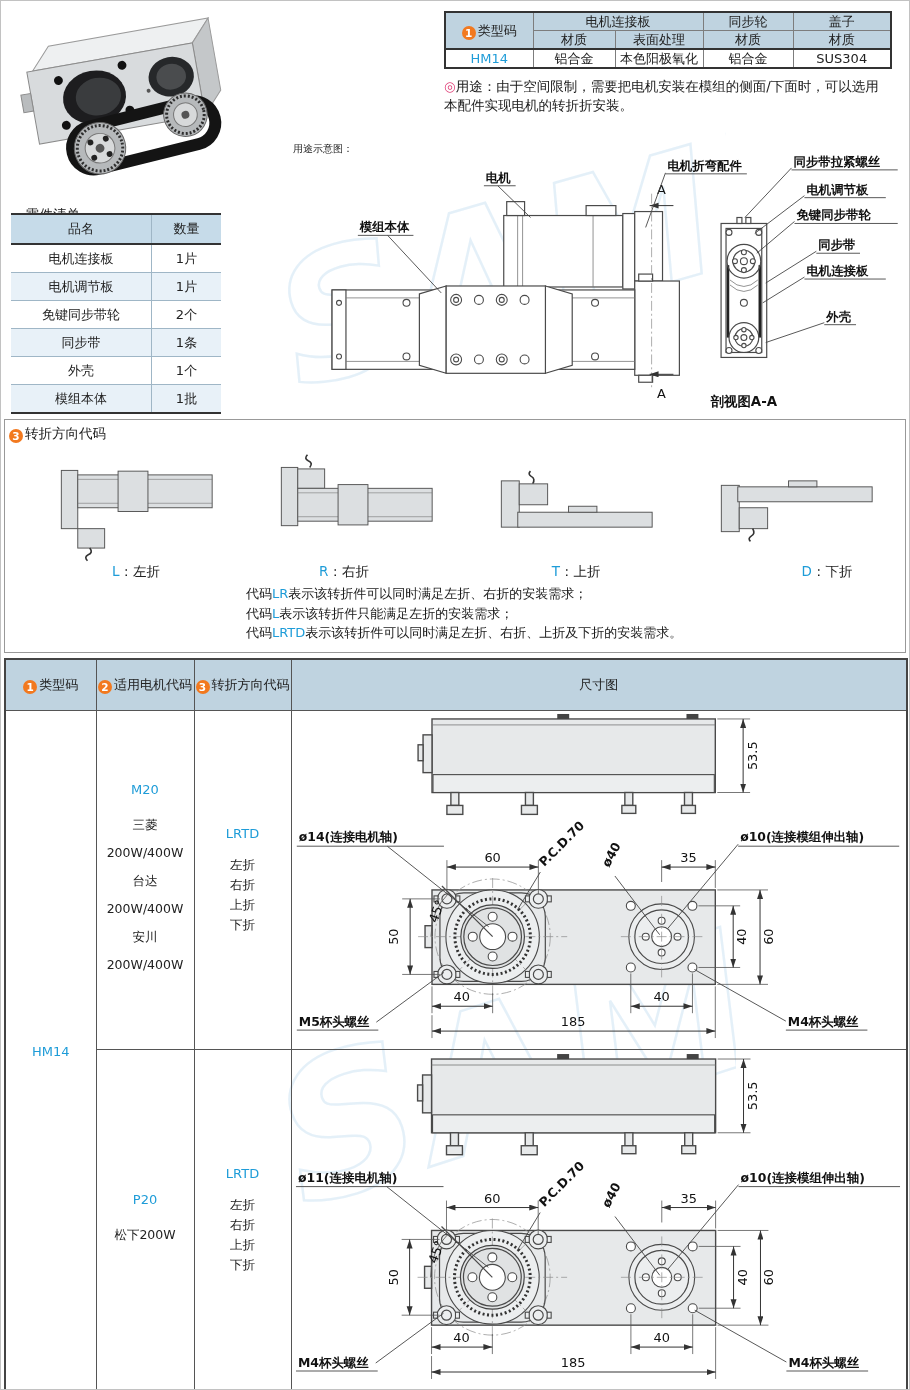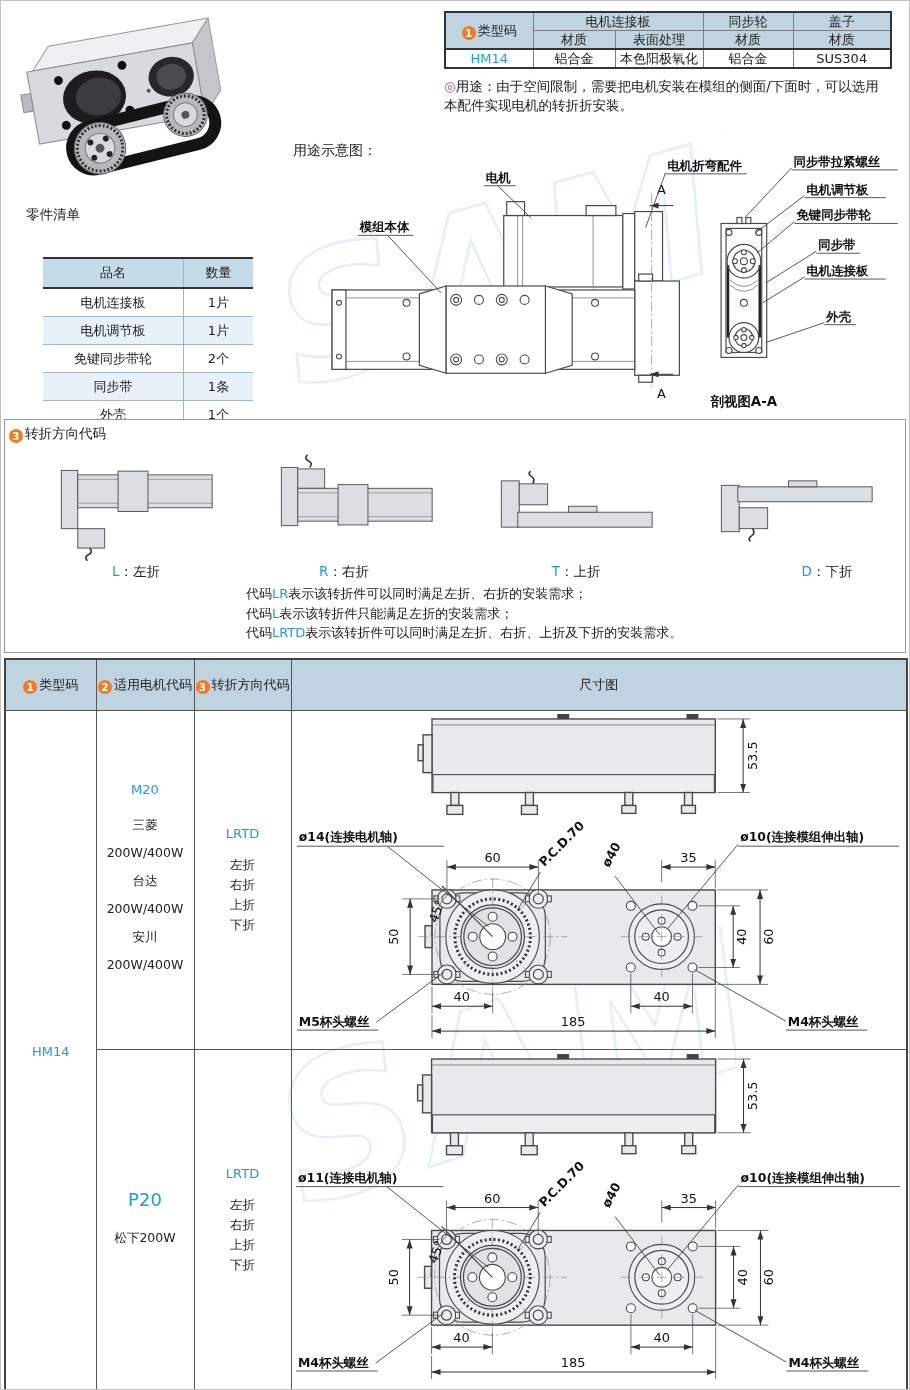--- a/index.html
+++ b/index.html
@@ -135,21 +135,21 @@
     </tr>
   </tbody>
     </table>
 
   <div class="note abs" style="left:443px;top:76px;width:462px;">
     <span class="pink">◎</span><span>用途：由于空间限制，需要把电机安装在模组的侧面/下面时，可以选用</span><br>
     <span>本配件实现电机的转折折安装。</span>
   </div>
 
   <div class="plist-title abs" style="left:25px;top:193px;margin-top:12px;">零件清单</div>
-  <table class="parts abs" style="left:42px;top:212px;margin-top:44px;">
+  <table class="parts abs" style="left:10px;top:212px;">
     <tbody>
         <tr class="hd">
       <td>品名</td>
       <td>数量</td>
     </tr>
     <tr>
           <td>电机连接板</td>
           <td>1片</td>
         </tr>
     <tr class="alt">
@@ -168,21 +168,21 @@
           <td>外壳</td>
           <td>1个</td>
         </tr>
     <tr class="alt">
           <td>模组本体</td>
           <td>1批</td>
         </tr>
   </tbody>
     </table>
 
-  <div class="abs" style="left:292px;top:141px;font-size:14px;">用途示意图：</div>
+  <div class="abs" style="left:292px;top:141px;font-size:10px;">用途示意图：</div>
   <svg class="abs" style="left:290px;top:153px;" width="618" height="260" viewBox="0 0 620 262">
     <defs>
       <marker id="uE" markerWidth="10" markerHeight="8" refX="9" refY="3" orient="auto" markerUnits="userSpaceOnUse">
           <path d="M0,0 L9,3 L0,6 z" fill="#333"></path>
         </marker>
     </defs>
 
     <g>
       <rect class="wln" x="213" y="62" width="120" height="72"></rect>
       <line class="thin" x1="227" y1="62" x2="227" y2="134"></line>
@@ -527,21 +527,21 @@
             <text class="ltxt" x="498" y="317">M4杯头螺丝</text>
             <line class="ldr" x1="496" y1="321" x2="578" y2="321"></line>
                   <line class="ldr" x1="496" y1="312" x2="404" y2="260"></line>
           </g>
         </svg>
         </div>
       </td>
     </tr>
     <tr style="height:340px;">
       <td class="center-cell">
-        <div class="blu" style="font-size:18px;margin-bottom:14px;">P20</div>
+        <div class="blu" style="font-size:13px;margin-bottom:14px;">P20</div>
         <div class="cell-lines">
           <div>松下200W</div>
         </div>
       </td>
       <td class="center-cell">
         <div class="blu" style="font-size:13px;margin-bottom:14px;">LRTD</div>
         <div class="cell-lines" style="line-height:20px;">
           <div>左折</div>
           <div>右折</div>
           <div>上折</div>

